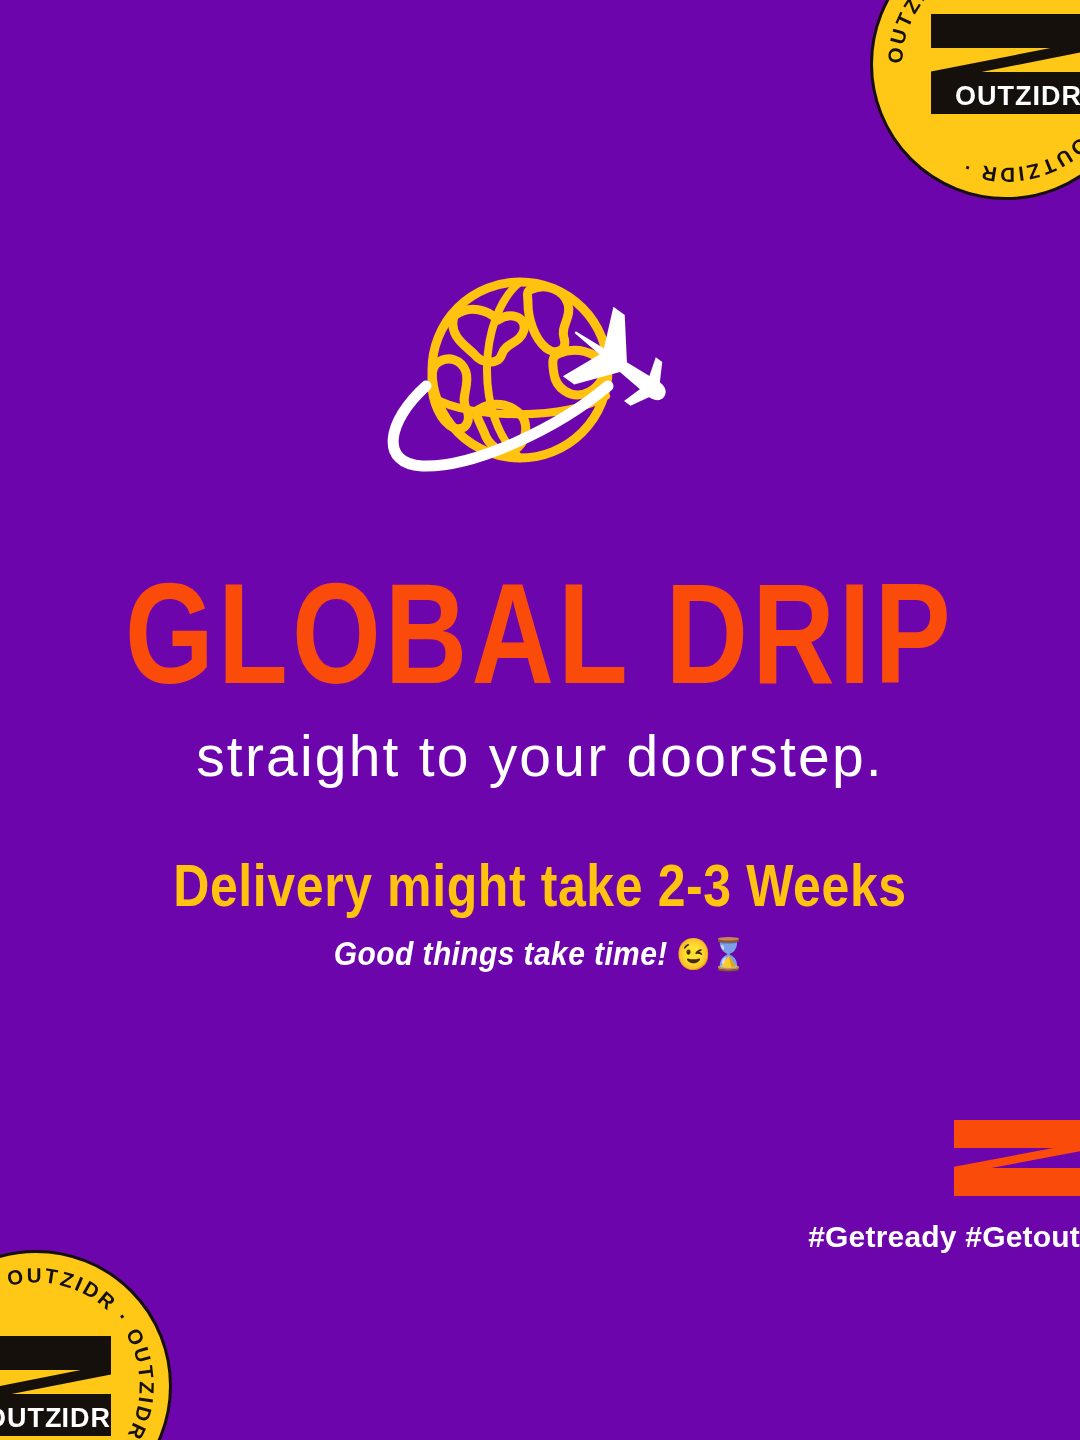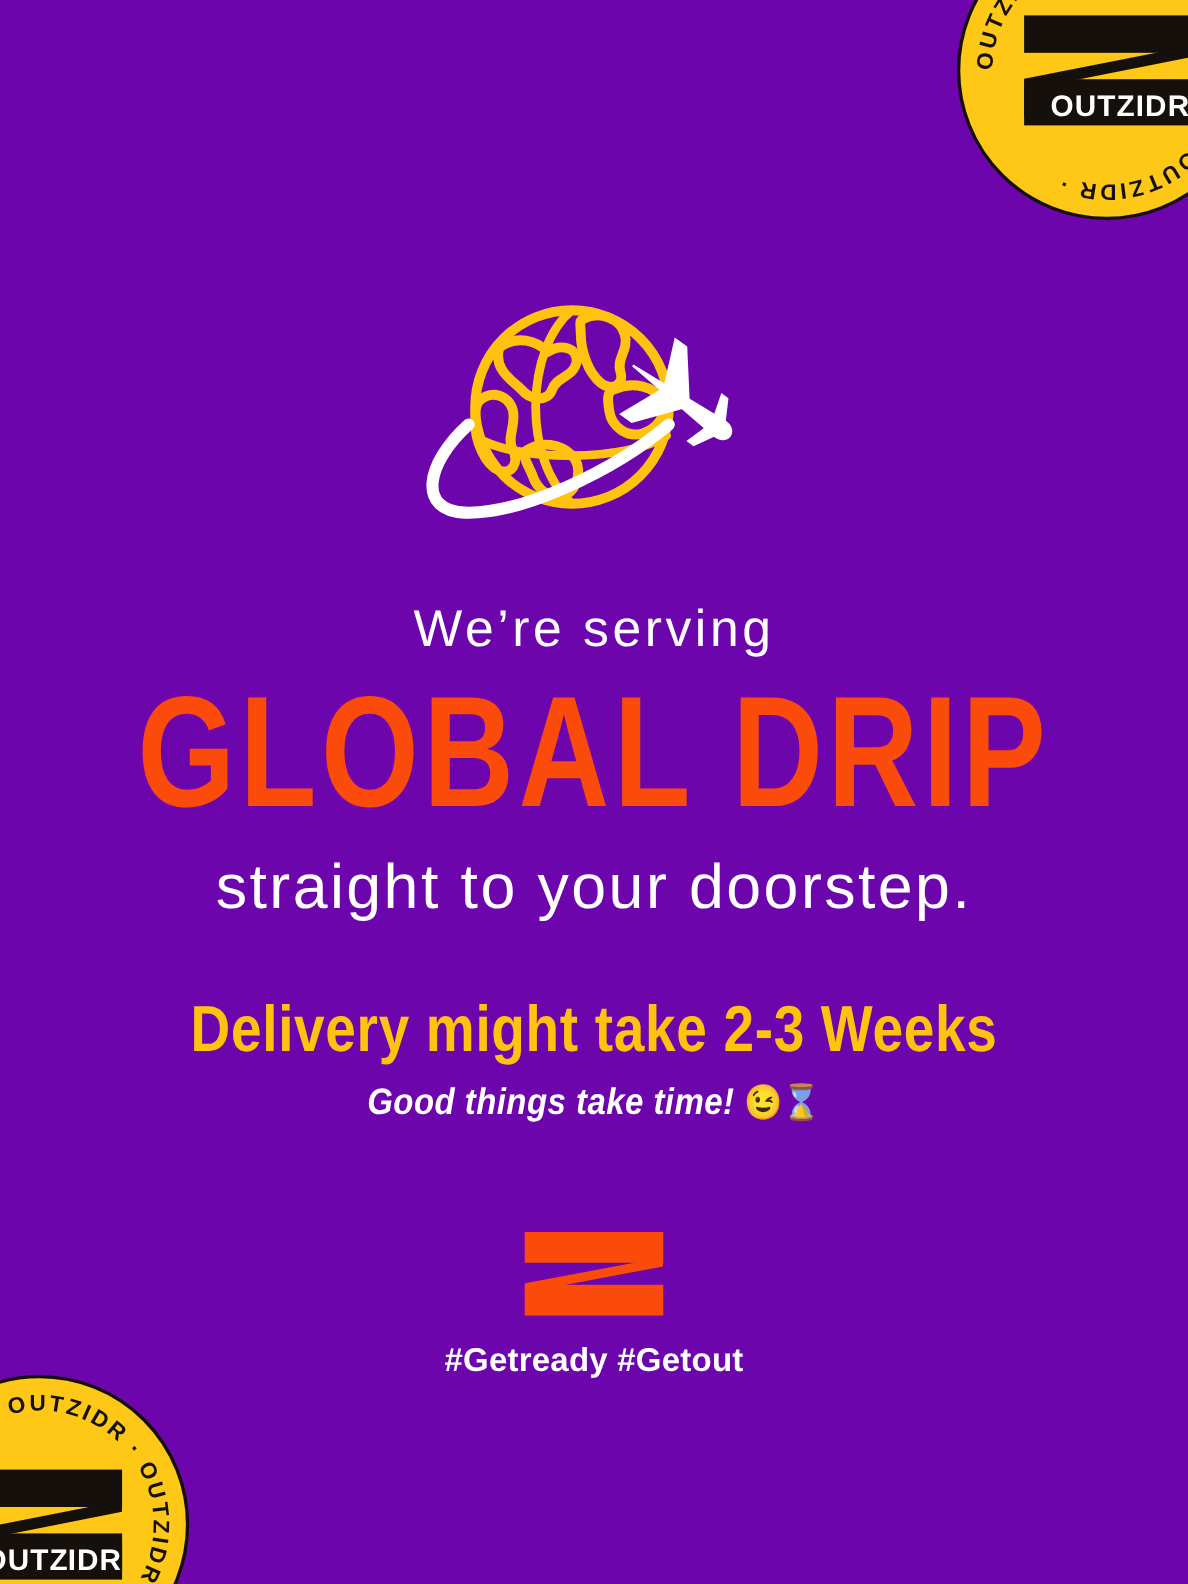--- a/index.html
+++ b/index.html
@@ -168,21 +168,21 @@
   }
 
   
   .footer {
     position: absolute;
     left: 0;
     right: 0;
     top: 1120px;
     display: flex;
     flex-direction: column;
-    align-items: center;
+    align-items: flex-end;
   }
   .footer .zmark {
     width: 126px;
     height: 76px;
     --zcol: #fa4b0a;
   }
   .footer .zmark .zbar { height: 28px; }
   .footer .zmark .zdiag { top: 23px; height: 32px; }
   .hashtags {
     margin-top: 24px;
@@ -244,21 +244,20 @@
         <path d="M 0 14 L 96 6 C 104 5 110 9 110 15 C 110 21 104 25 96 24 L 0 16 Z"></path>
         <path d="M 34 14 L 16 -28 L 30 -28 L 62 12 Z"></path>
         <path d="M 34 16 L 16 58 L 30 58 L 62 18 Z"></path>
         <path d="M 88 14 L 80 -12 L 88 -12 L 102 13 Z"></path>
         <path d="M 88 16 L 80 42 L 88 42 L 102 17 Z"></path>
       </g>
     </svg>
   </div>
 
   <div class="copy">
-    <div class="line-serving">We’re serving</div>
     <div class="line-global">GLOBAL DRIP</div>
     <div class="line-doorstep">straight to your doorstep.</div>
     <div class="line-delivery">Delivery might take 2-3 Weeks</div>
     <div class="line-goodthings">
       <span>Good things take time!</span>
       <span class="emoji">😉⌛</span>
     </div>
   </div>
 
   <div class="footer">

